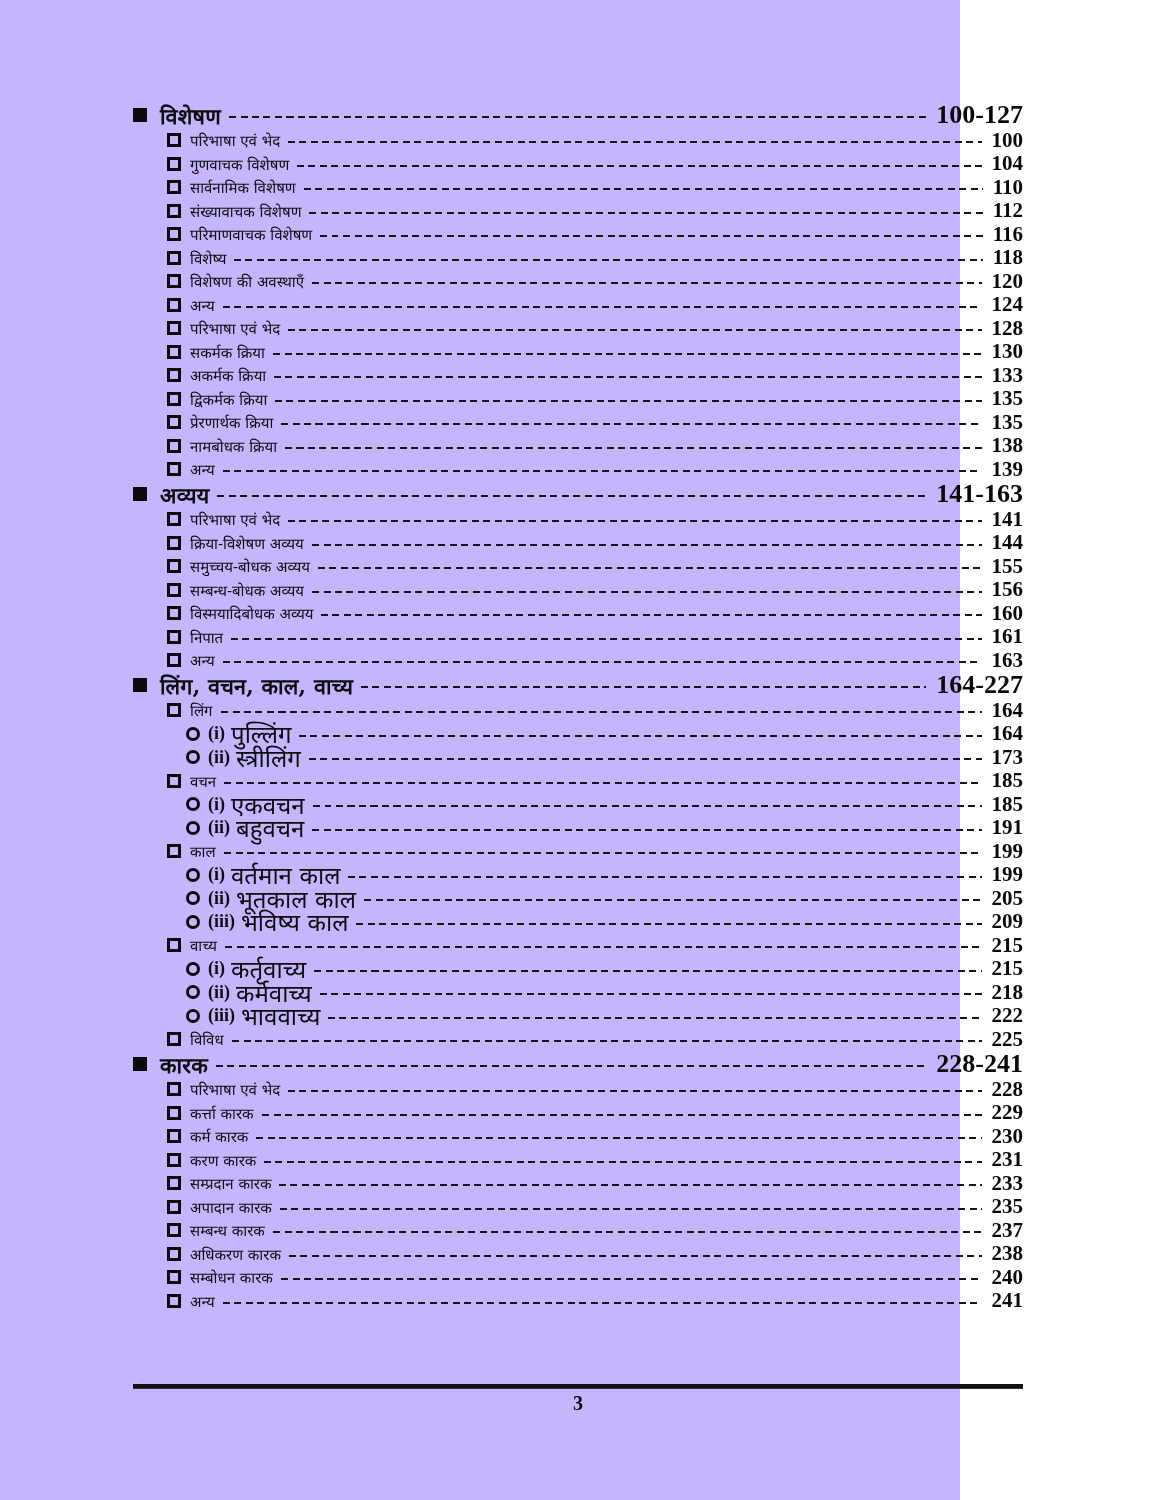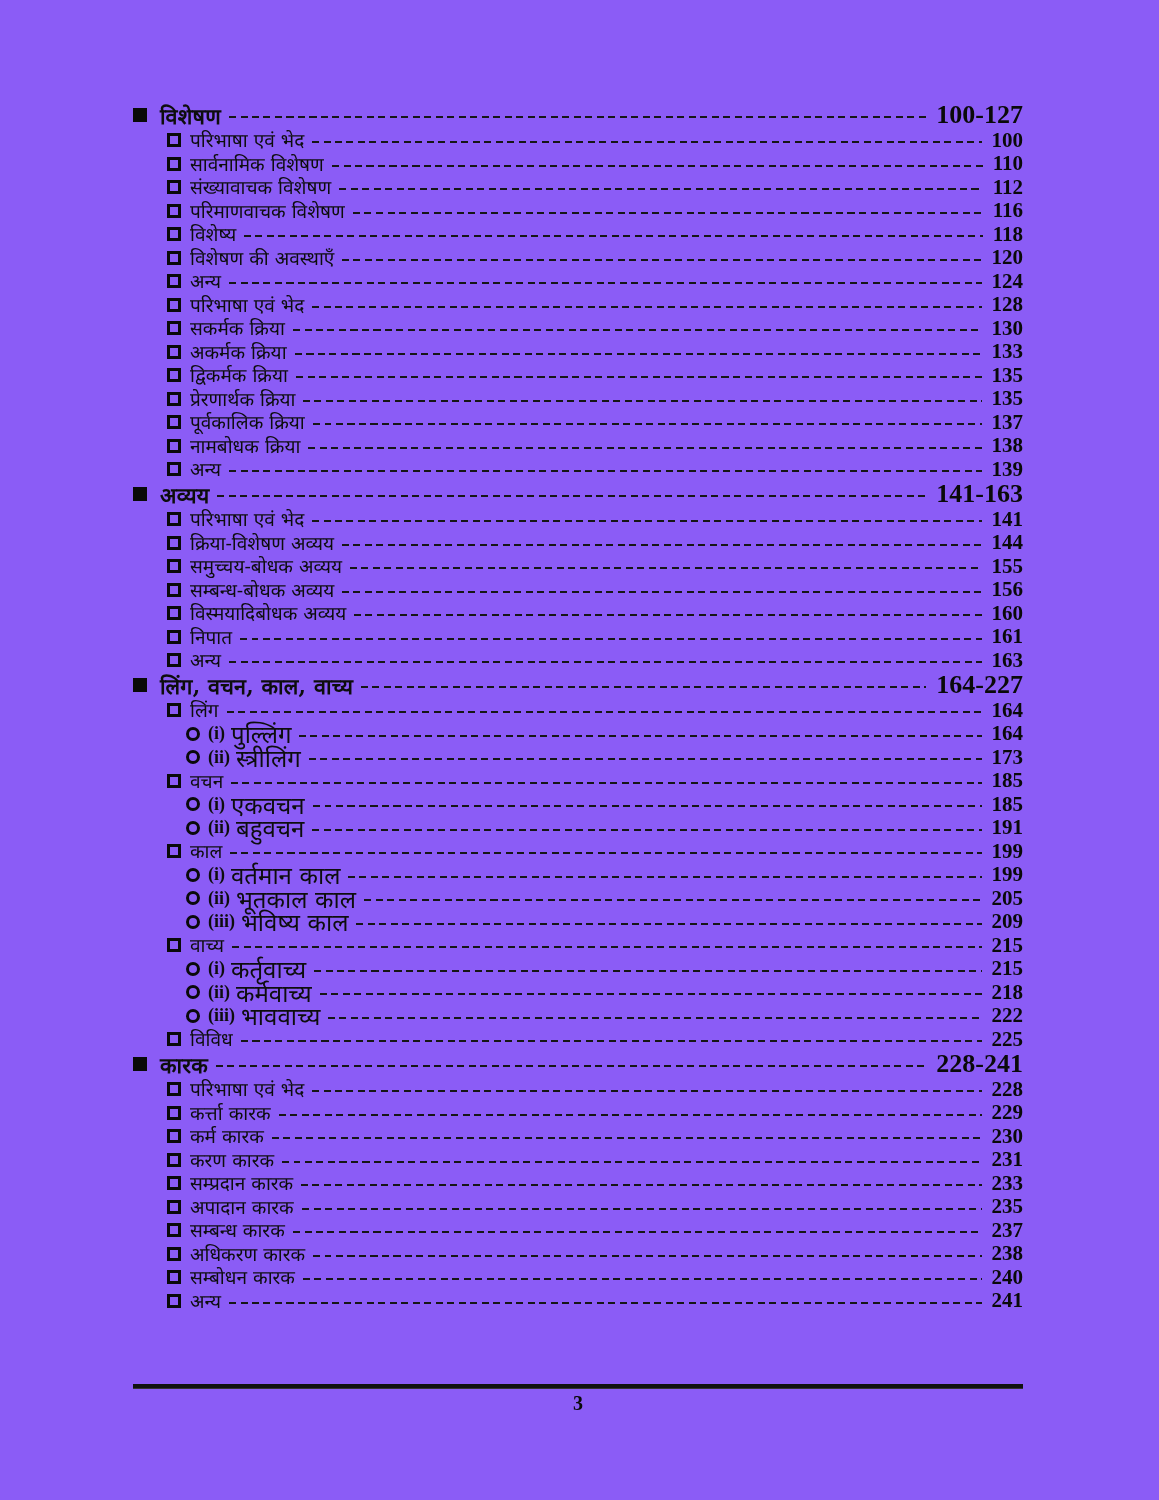--- a/index.html
+++ b/index.html
@@ -5,22 +5,22 @@
   html, body { margin: 0; padding: 0; }
   body {
     width: 1159px; height: 1500px;
     background: #ffffff;
     color: #111111;
     font-family: "DejaVu Serif", serif;
     overflow: hidden;
   }
   .page {
     position: relative;
-    width: 1159px; height: 1500px;
-    background: #8b5cf6;
+    width: 960px; height: 1500px;
+    background: #c4b5fd;
     box-sizing: border-box;
   }
   .toc {
     position: absolute;
     left: 133px; top: 102px;
     width: 890px;
   }
   .toc-row {
     display: flex;
     align-items: center;
@@ -48,21 +48,21 @@
   }
   
   .lvl2 { padding-left: 34px; }
   .lvl3 { padding-left: 53px; }
   
   .label {
     font-family: "DejaVu Serif", "DejaVu Sans", serif;
     color: #0d0d0d;
   }
   .lvl1 .label { font-size: 21.5px; font-weight: 700; letter-spacing: 0.2px; }
-  .lvl2 .label { font-size: 19px; }
+  .lvl2 .label { font-size: 15px; }
   .lvl3 .label { font-size: 24px; }
   .prefix {
     font-family: "Liberation Serif", serif;
     font-weight: 700;
     font-size: 18px;
     margin-right: 6px;
     color: #0d0d0d;
   }
   .leader {
     flex: 1 1 auto;
@@ -109,20 +109,26 @@
         <span class="pg">100-127</span>
       </div>
       <div class="toc-row lvl2">
         <span class="bullet sq-open"></span>
         <span class="label">परिभाषा एवं भेद</span>
         <span class="leader"></span>
         <span class="pg">100</span>
       </div>
       <div class="toc-row lvl2">
         <span class="bullet sq-open"></span>
+        <span class="label">गुणवाचक विशेषण</span>
+        <span class="leader"></span>
+        <span class="pg">104</span>
+      </div>
+      <div class="toc-row lvl2">
+        <span class="bullet sq-open"></span>
         <span class="label">सार्वनामिक विशेषण</span>
         <span class="leader"></span>
         <span class="pg">110</span>
       </div>
       <div class="toc-row lvl2">
         <span class="bullet sq-open"></span>
         <span class="label">संख्यावाचक विशेषण</span>
         <span class="leader"></span>
         <span class="pg">112</span>
       </div>
@@ -172,26 +178,20 @@
         <span class="bullet sq-open"></span>
         <span class="label">द्विकर्मक क्रिया</span>
         <span class="leader"></span>
         <span class="pg">135</span>
       </div>
       <div class="toc-row lvl2">
         <span class="bullet sq-open"></span>
         <span class="label">प्रेरणार्थक क्रिया</span>
         <span class="leader"></span>
         <span class="pg">135</span>
-      </div>
-      <div class="toc-row lvl2">
-        <span class="bullet sq-open"></span>
-        <span class="label">पूर्वकालिक क्रिया</span>
-        <span class="leader"></span>
-        <span class="pg">137</span>
       </div>
       <div class="toc-row lvl2">
         <span class="bullet sq-open"></span>
         <span class="label">नामबोधक क्रिया</span>
         <span class="leader"></span>
         <span class="pg">138</span>
       </div>
       <div class="toc-row lvl2">
         <span class="bullet sq-open"></span>
         <span class="label">अन्य</span>

